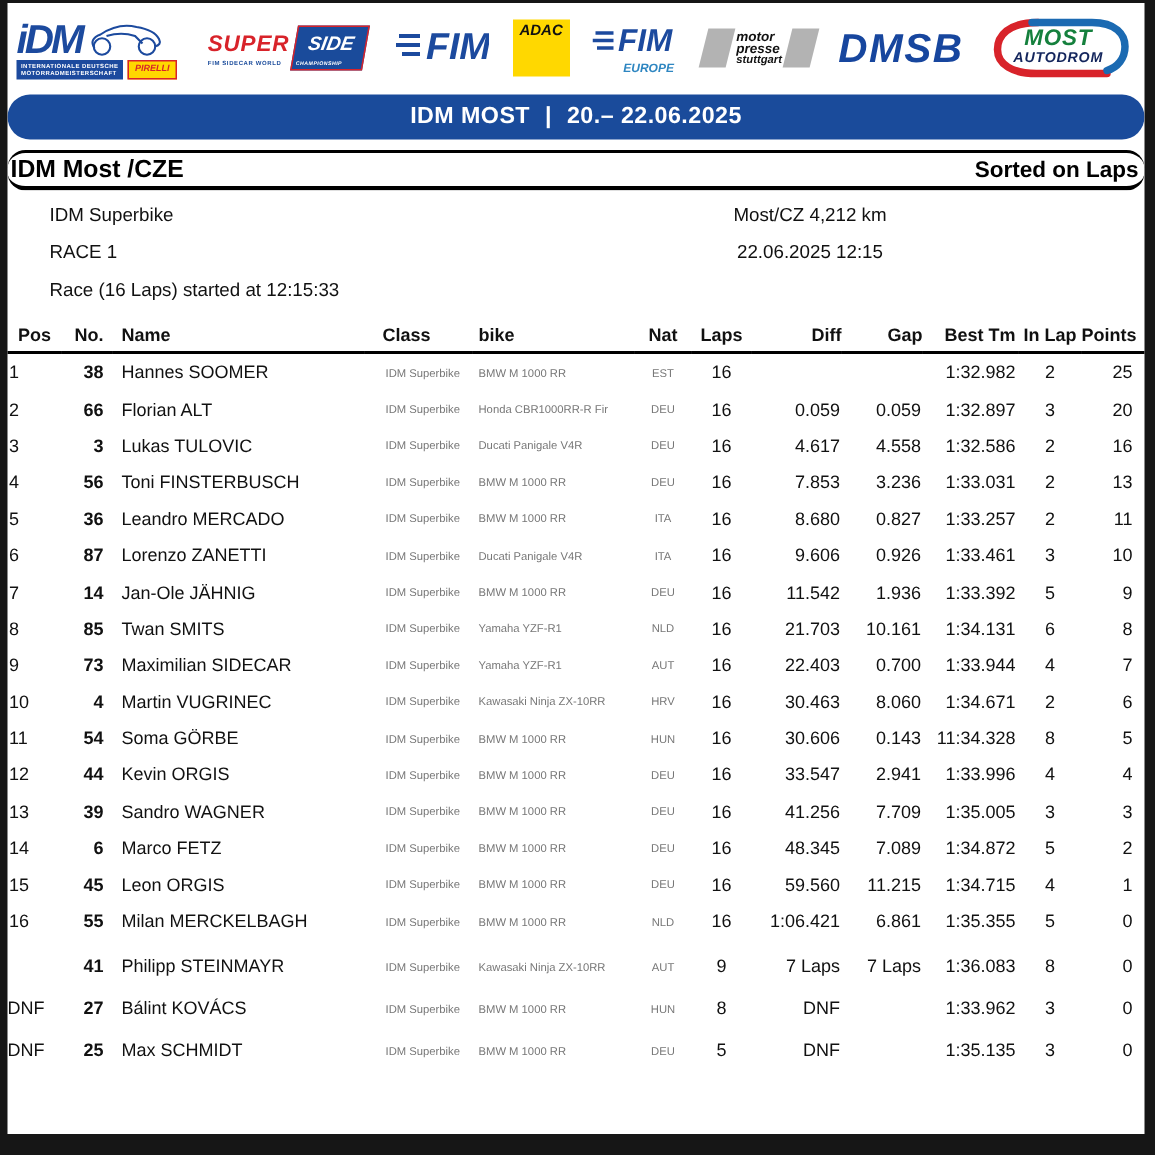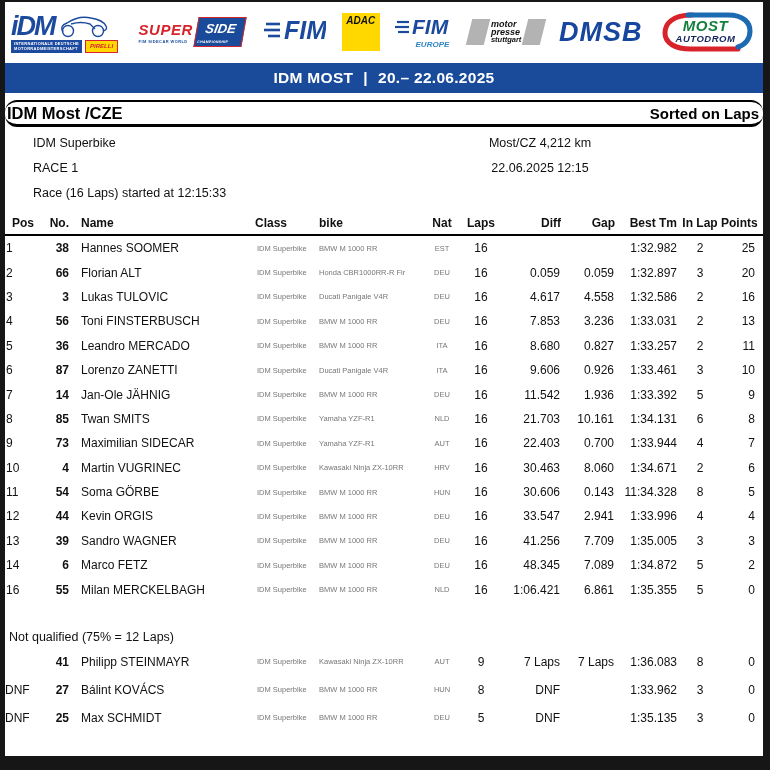--- a/index.html
+++ b/index.html
@@ -55,21 +55,21 @@
 
   .logo-most { position:relative; width:95px; height:44px; }
   .logo-most svg { position:absolute; left:0; top:0; }
   .most-l1 { position:absolute; top:7px; left:0; right:0; text-align:center; color:#15803d; font-weight:bold; font-style:italic; font-size:15px; letter-spacing:0.5px; }
   .most-l2 { position:absolute; top:23px; left:0; right:0; text-align:center; color:#13255c; font-weight:bold; font-style:italic; font-size:9.5px; letter-spacing:0.5px; }
 
   
   .banner {
     height:30px; background:#1a4b9b; color:#fff;
     display:flex; align-items:center; justify-content:center; gap:10px;
-    font-weight:bold; font-size:15.5px; letter-spacing:0.3px;
+    font-weight:bold; font-size:15.5px; letter-spacing:0.3px;border-radius:15px;
   }
   .gap-under-banner { height:7px; }
 
   
   .title-row {
     border-top:2px solid #000; border-bottom:3px solid #000;
     height:22px; display:flex; justify-content:space-between; align-items:center;
     padding:0 4px 0 2px;
     border-radius:12px;
   }
@@ -444,37 +444,50 @@
           <td class="col-bike">BMW M 1000 RR</td>
           <td class="col-nat">DEU</td>
           <td class="col-laps">16</td>
           <td class="col-diff">48.345</td>
           <td class="col-gap">7.089</td>
           <td class="col-best">1:34.872</td>
           <td class="col-inlap">5</td>
           <td class="col-points">2</td>
         </tr>
         <tr>
+          <td class="col-pos">15</td>
+          <td class="col-no">45</td>
+          <td class="col-name">Leon ORGIS</td>
+          <td class="col-class">IDM Superbike</td>
+          <td class="col-bike">BMW M 1000 RR</td>
+          <td class="col-nat">DEU</td>
+          <td class="col-laps">16</td>
+          <td class="col-diff">59.560</td>
+          <td class="col-gap">11.215</td>
+          <td class="col-best">1:34.715</td>
+          <td class="col-inlap">4</td>
+          <td class="col-points">1</td>
+        </tr>
+        <tr>
           <td class="col-pos">16</td>
           <td class="col-no">55</td>
           <td class="col-name">Milan MERCKELBAGH</td>
           <td class="col-class">IDM Superbike</td>
           <td class="col-bike">BMW M 1000 RR</td>
           <td class="col-nat">NLD</td>
           <td class="col-laps">16</td>
           <td class="col-diff">1:06.421</td>
           <td class="col-gap">6.861</td>
           <td class="col-best">1:35.355</td>
           <td class="col-inlap">5</td>
           <td class="col-points">0</td>
         </tr>
       </tbody>
   </table>
 
-  <div class="nq-label">Not qualified (75% = 12 Laps)</div>
 
   <table class="nq-table">
     <colgroup>
       <col class="col-pos">
         <col class="col-no">
         <col class="col-name">
         <col class="col-class">
       <col class="col-bike">
         <col class="col-nat">
         <col class="col-laps">

